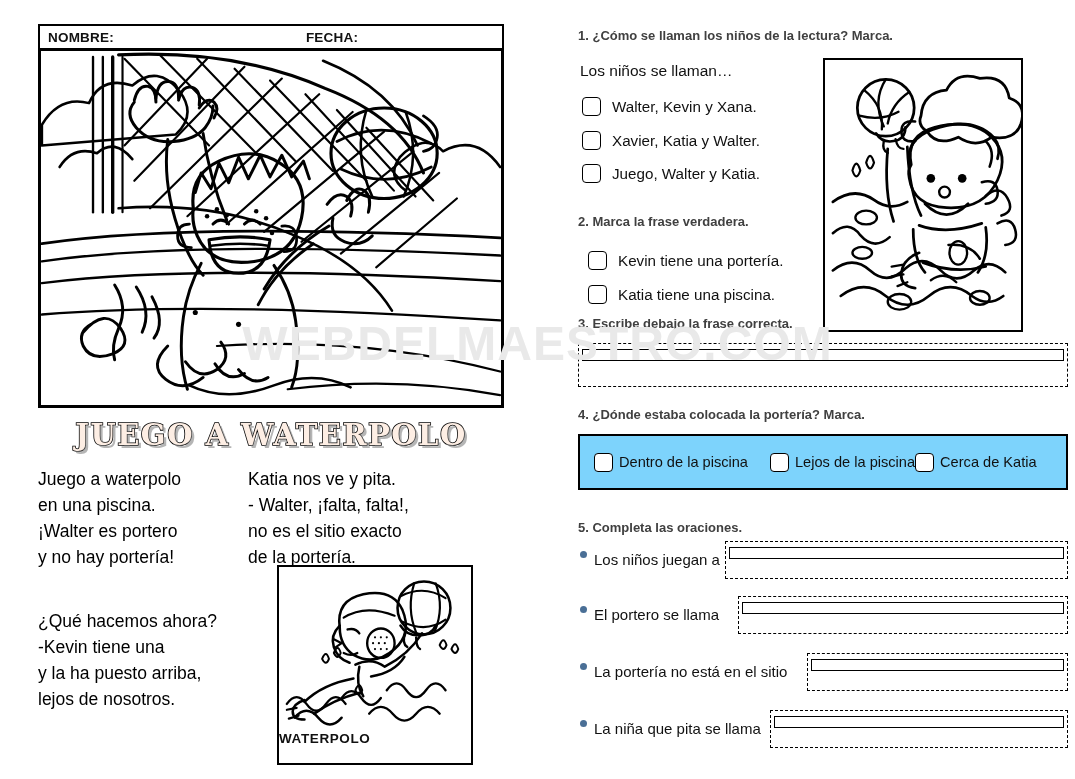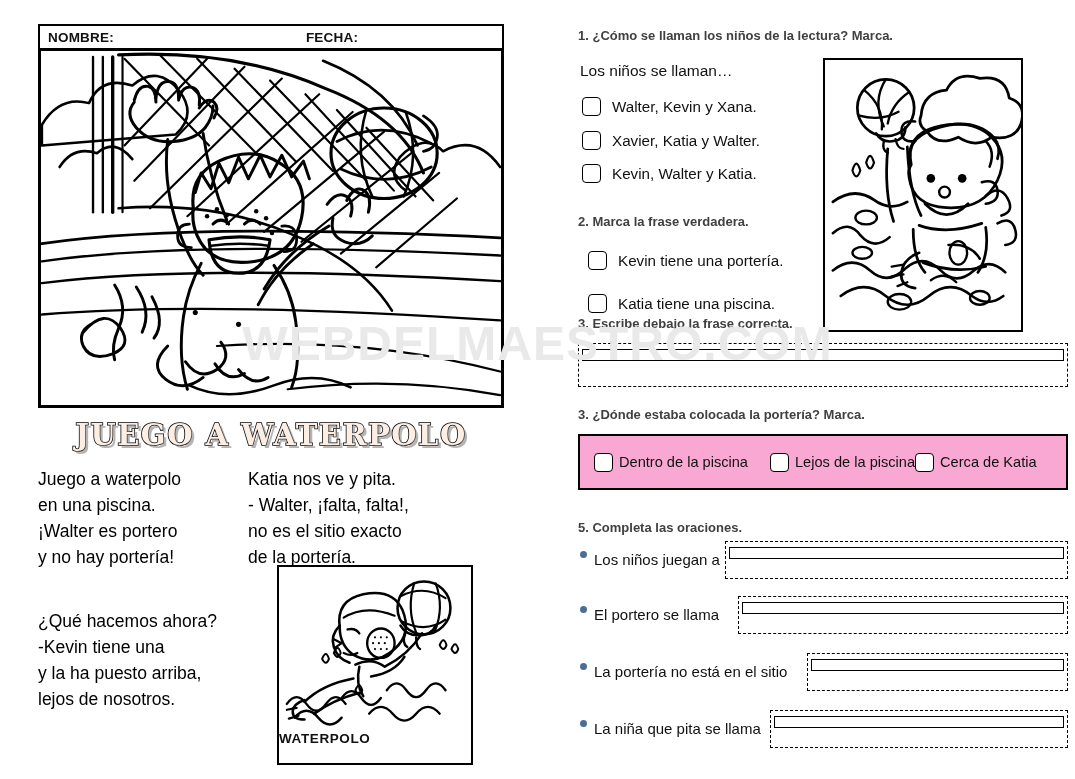--- a/index.html
+++ b/index.html
@@ -112,21 +112,21 @@
   }
   .cbx{
     width:19px; height:19px;
     border:1.8px solid #000; border-radius:4px;
     background:#fff; flex:none;
   }
   #q1-opt-0{ left:12px; top:97px; }
   #q1-opt-1{ left:12px; top:131px; }
   #q1-opt-2{ left:12px; top:164px; }
   #q2-opt-0{ left:18px; top:251px; }
-  #q2-opt-1{ left:18px; top:294px; }
+  #q2-opt-1{ left:18px; top:285px; }
 
   
   #side-illustration{
     position:absolute; left:253px; top:58px; width:200px; height:274px;
     border:2px solid #000; background:#fff; overflow:hidden;
   }
   #side-illustration svg{ display:block; width:100%; height:100%; }
 
   
   .writebox{
@@ -140,21 +140,21 @@
     border-top:1.4px solid #000;
     border-bottom:1.4px solid #000;
     border-left:1.4px solid #000;
     border-right:1.4px solid #000;
   }
   #q3-lines{ left:8px; top:343px; width:490px; height:44px; }
 
   
   #q4-box{
     position:absolute; left:8px; top:434px; width:490px; height:56px;
-    border:2.6px solid #000; background:#f9a8d4;
+    border:2.6px solid #000; background:#7dd3fc;
     display:flex; align-items:center;
     gap:0px;
   }
   #q4-box .q4-opt{
     display:flex; align-items:center; gap:6px;
     font-size:14.6px; white-space:nowrap;
   }
   #q4-box .q4-opt:nth-child(1){ margin-left:14px; }
   #q4-box .q4-opt:nth-child(2){ margin-left:22px; }
   #q4-box .q4-opt:nth-child(3){ }
@@ -375,21 +375,21 @@
   <div class="opt-row" id="q1-opt-0">
     <span class="cbx"></span>
     <span>Walter, Kevin y Xana.</span>
   </div>
   <div class="opt-row" id="q1-opt-1">
     <span class="cbx"></span>
     <span>Xavier, Katia y Walter.</span>
   </div>
   <div class="opt-row" id="q1-opt-2">
     <span class="cbx"></span>
-    <span>Kevin, Walter y Katia.</span>
+    <span>Juego, Walter y Katia.</span>
   </div>
 
   <div id="side-illustration">
     <svg viewBox="0 0 200 274" xmlns="http://www.w3.org/2000/svg" fill="none" stroke="#000" stroke-width="2.6" stroke-linecap="round" stroke-linejoin="round">
 
       <path d="M98 56 q2 -24 26 -26 q10 -20 34 -12 q26 -4 30 20 q18 6 12 26 q-6 18 -30 14 q-16 12 -34 0 q-22 10 -32 -6 q-10 -6 -6 -16 Z" stroke-width="2.8"></path>
       <path d="M92 62 q-14 -2 -14 10 q0 12 14 10" stroke-width="2.6"></path>
 
       <circle cx="62" cy="48" r="29" stroke-width="2.8"></circle>
       <path d="M40 30 q20 16 18 40" stroke-width="2.4"></path>
@@ -455,21 +455,21 @@
   <div class="opt-row" id="q2-opt-1">
     <span class="cbx"></span>
     <span>Katia tiene una piscina.</span>
   </div>
 
   <div class="q-head" id="q3-head">3. Escribe debajo la frase correcta.</div>
   <div class="writebox" id="q3-lines">
     <div class="rule"></div>
   </div>
 
-  <div class="q-head" id="q4-head">3. ¿Dónde estaba colocada la portería? Marca.</div>
+  <div class="q-head" id="q4-head">4. ¿Dónde estaba colocada la portería? Marca.</div>
   <div id="q4-box">
     <div class="q4-opt">
       <span class="cbx"></span>
       <span>Dentro de la piscina</span>
     </div>
     <div class="q4-opt">
       <span class="cbx"></span>
       <span>Lejos de la piscina</span>
     </div>
     <div class="q4-opt">

